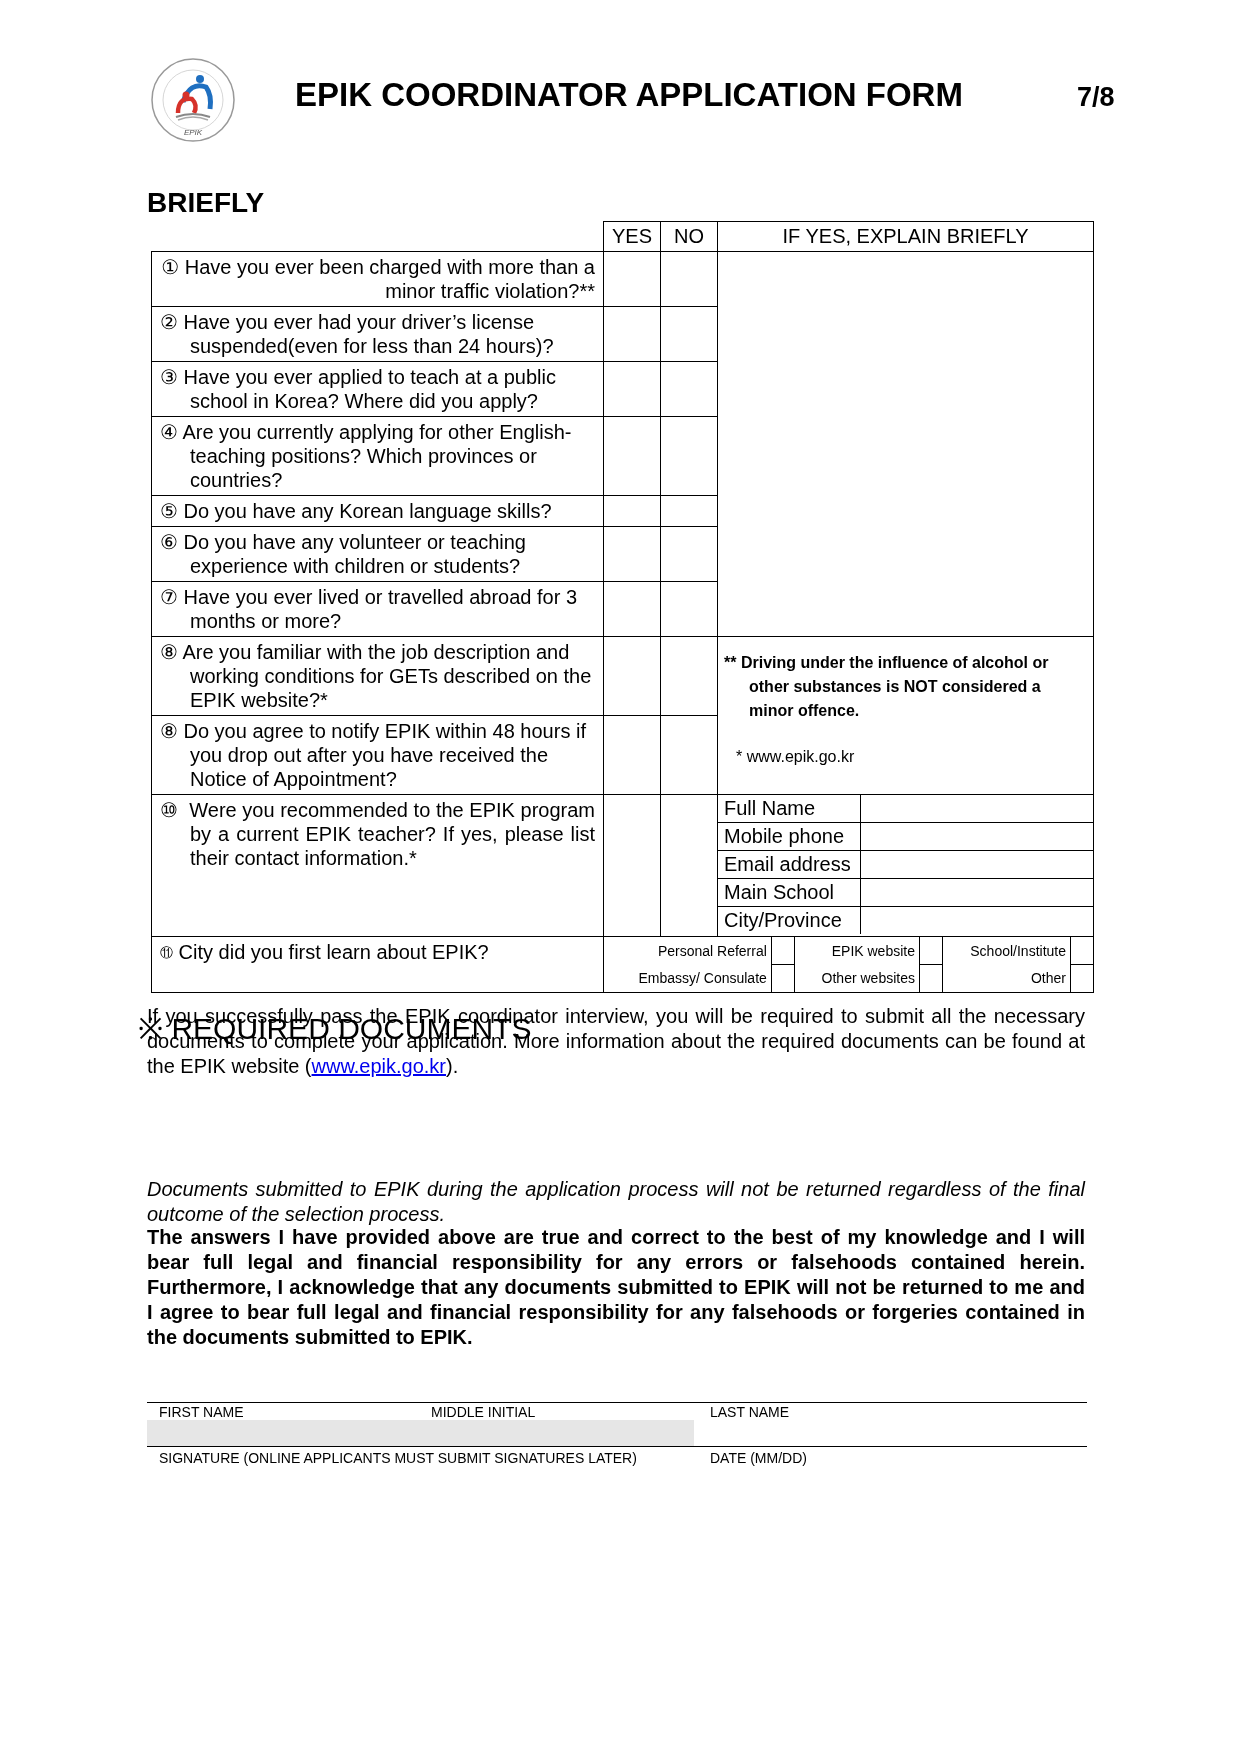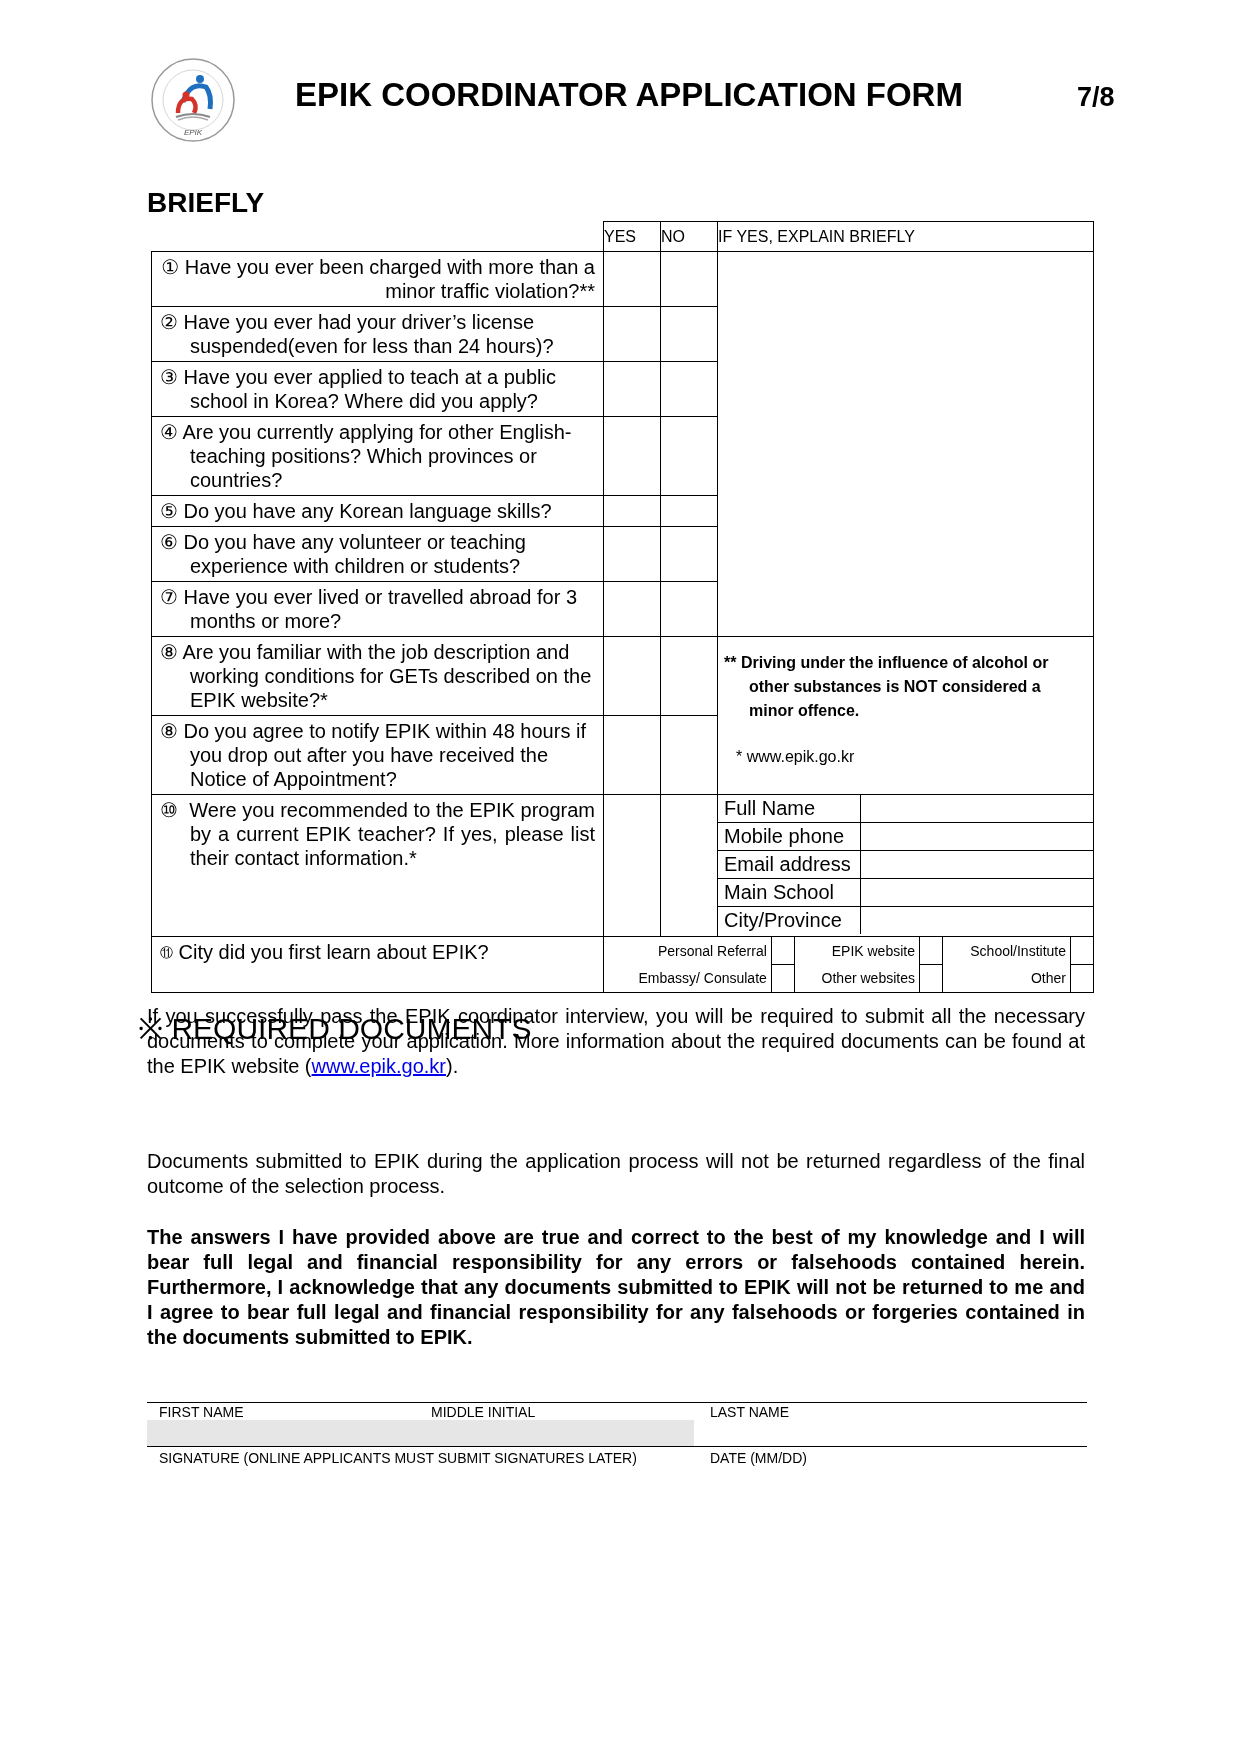--- a/index.html
+++ b/index.html
@@ -8,39 +8,39 @@
   .title { position:absolute; left:295px; top:76px; font-size:33px; font-weight:bold; letter-spacing:0; }
   .pagenum { position:absolute; left:1077px; top:82px; font-size:27px; font-weight:bold; }
   .section-title { position:absolute; left:147px; top:187px; font-size:28px; font-weight:bold; }
 
   table.survey { position:absolute; left:151px; top:221px; border-collapse:collapse; font-size:20px; }
   table.survey td { border:1.5px solid #000; padding:0; vertical-align:top; }
   td.q { width:435px; padding:3px 8px 3px 8px !important; line-height:24px; }
   td.q .qtext { display:block; padding-left:30px; text-indent:-30px; }
   td.q .justify { text-align:justify; }
   td.yn { width:56px; }
-  td.hdr { text-align:left; vertical-align:middle !important; height:29px; font-size:16px; }
+  td.hdr { text-align:center; vertical-align:middle !important; height:29px; font-size:20px; }
   td.blank-top { border-top:none !important; border-left:none !important; }
   td.explain { width:375px; }
   .note { padding:14px 8px 0 6px; font-size:16px; line-height:24px; }
   .note .bold { font-weight:bold; padding-left:25px; text-indent:-25px; display:block; }
   .note .site { display:block; margin-top:22px; padding-left:12px; }
   table.contact { border-collapse:collapse; width:100%; height:100%; }
   table.contact td { border:none; border-bottom:1.5px solid #000; height:27px; padding:0 6px; font-size:20px; vertical-align:middle; }
   table.contact tr:last-child td { border-bottom:none; }
   table.contact td.lbl { border-right:1.5px solid #000; width:130px; }
   table.source { border-collapse:collapse; width:100%; }
   table.source td { border:none; font-size:14px; height:27px; vertical-align:middle; text-align:right; padding:0 4px; }
   table.source td.box { width:22px; border-left:1.5px solid #000; border-right:1.5px solid #000; padding:0; }
   table.source tr:first-child td.box { border-bottom:1.5px solid #000; }
 
   .req-title { position:absolute; left:138px; top:1007px; font-size:30px; }
   .para { position:absolute; left:147px; width:938px; font-size:20px; line-height:25px; text-align:justify; }
   .p1 { top:1004px; }
-  .p2 { top:1149px; }
+  .p2 { top:1177px; font-style:italic; }
   .p3 { top:1225px; font-weight:bold; }
   a.link { color:#0000ee; text-decoration:underline; }
 
   .sig { position:absolute; left:147px; top:1402px; width:940px; height:60px; }
   .sig .topline { position:absolute; left:0; top:0; width:940px; border-top:1.5px solid #000; }
   .sig .botline { position:absolute; left:0; top:44px; width:940px; border-top:1.5px solid #000; }
   .sig .lbl { position:absolute; font-size:14px; }
   .sig .grey { position:absolute; left:0; top:18px; width:547px; height:26px; background:#e6e6e6; }
   .sig .date { position:absolute; left:563px; top:19px; font-size:21px; color:#000; }
   .sig .date span { display:inline-block; width:42px; }

